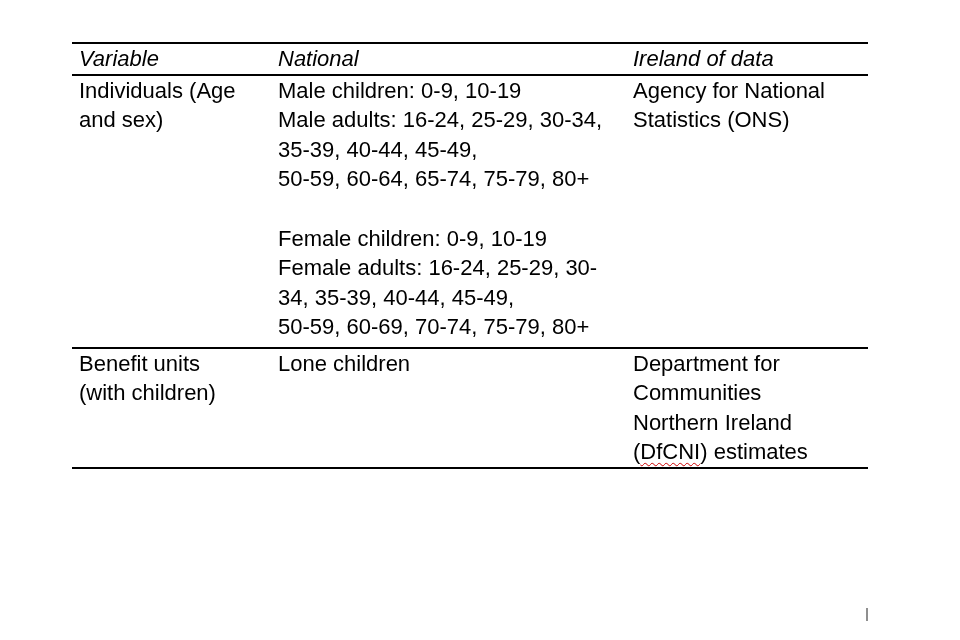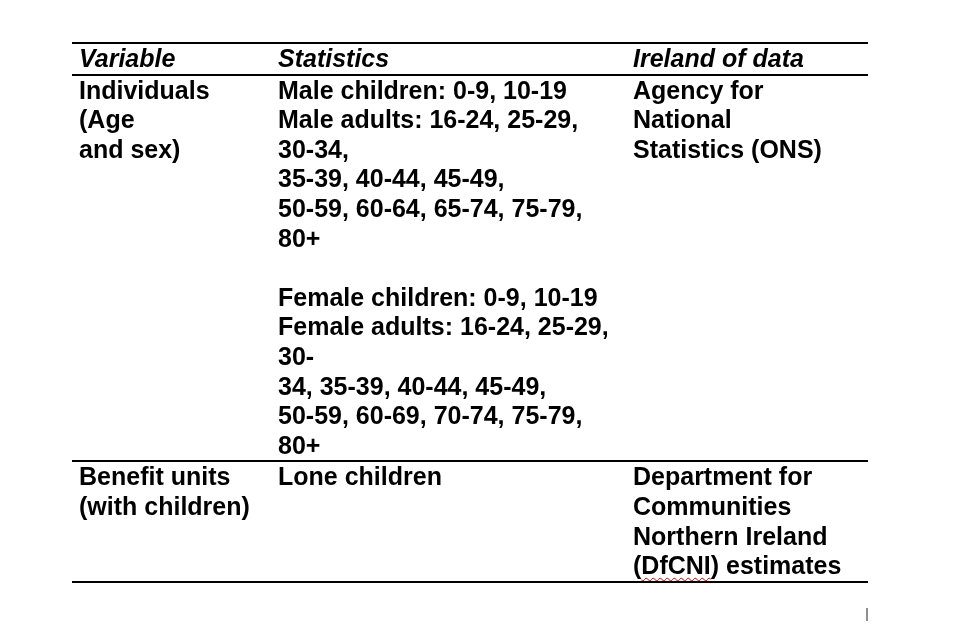--- a/index.html
+++ b/index.html
@@ -23,38 +23,38 @@
     width: 796px;
     border-collapse: collapse;
     table-layout: fixed;
     border-top: 2px solid #000000;
     border-bottom: 2px solid #000000;
   }
   .doc-table th,
   .doc-table td {
     vertical-align: top;
     text-align: left;
-    font-size: 25px;
+    font-size: 22px;
     line-height: 29.6px;
-    font-weight: bold;
+    font-weight: normal;
     padding: 0 7px;
     white-space: pre-line;
     overflow: hidden;
   }
   .doc-table thead th {
     font-style: italic;
     height: 28px;
   }
   .doc-table thead tr {
     border-bottom: 2px solid #000000;
   }
   .doc-table tbody tr.rule-below {
     border-bottom: 2px solid #000000;
   }
-  .doc-table tbody tr.row-individuals  { height: 362px; }
+  .doc-table tbody tr.row-individuals  { height: 273px; }
   .doc-table tbody tr.row-benefit     { height: 117px; }
   .doc-table tbody tr.row-households  { height: 118px; }
 
   .misspelled {
     text-decoration: underline;
     text-decoration-style: wavy;
     text-decoration-color: #cc0000;
     text-decoration-thickness: 1px;
     text-underline-offset: 3px;
     text-decoration-skip-ink: none;
@@ -76,21 +76,21 @@
 
   <table class="doc-table">
     <colgroup>
       <col style="width:199px">
       <col style="width:355px">
       <col style="width:242px">
     </colgroup>
     <thead>
       <tr>
         <th>Variable</th>
-        <th>Statistics</th>
+        <th>National</th>
         <th>Ireland of data</th>
       </tr>
     </thead>
     <tbody>
       <tr class="row-individuals rule-below">
         <td>Individuals (Age
 and sex)</td>
         <td>Male children: 0-9, 10-19
 Male adults: 16-24, 25-29, 30-34,
 35-39, 40-44, 45-49,

